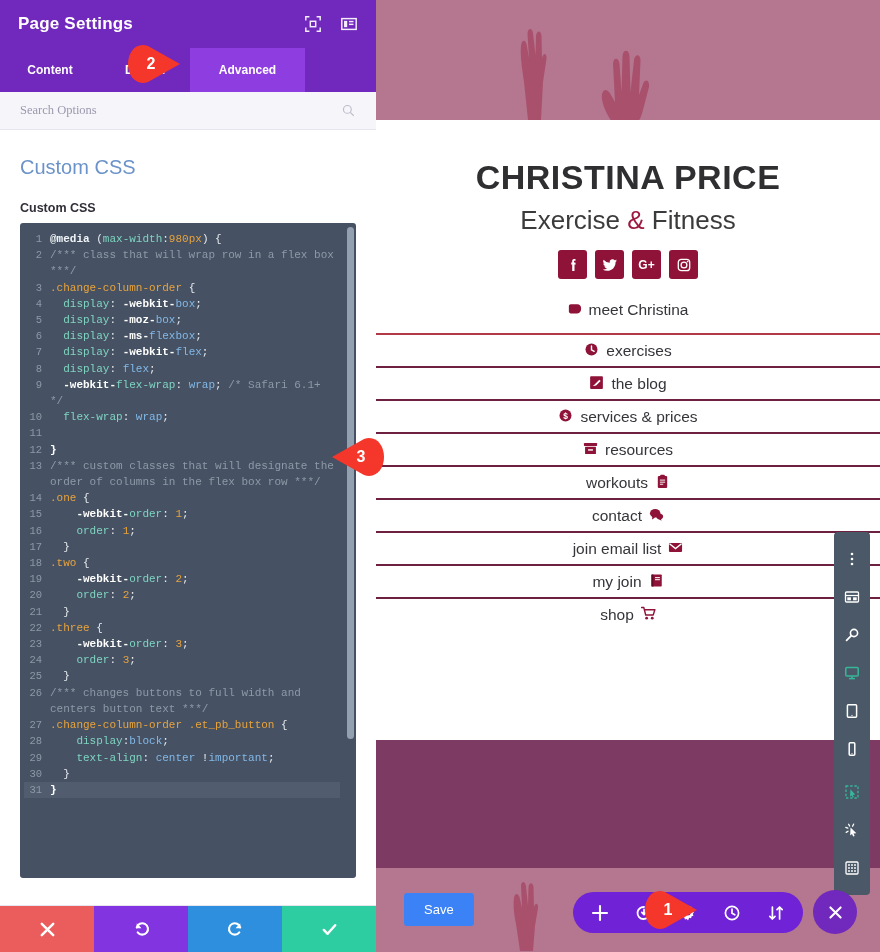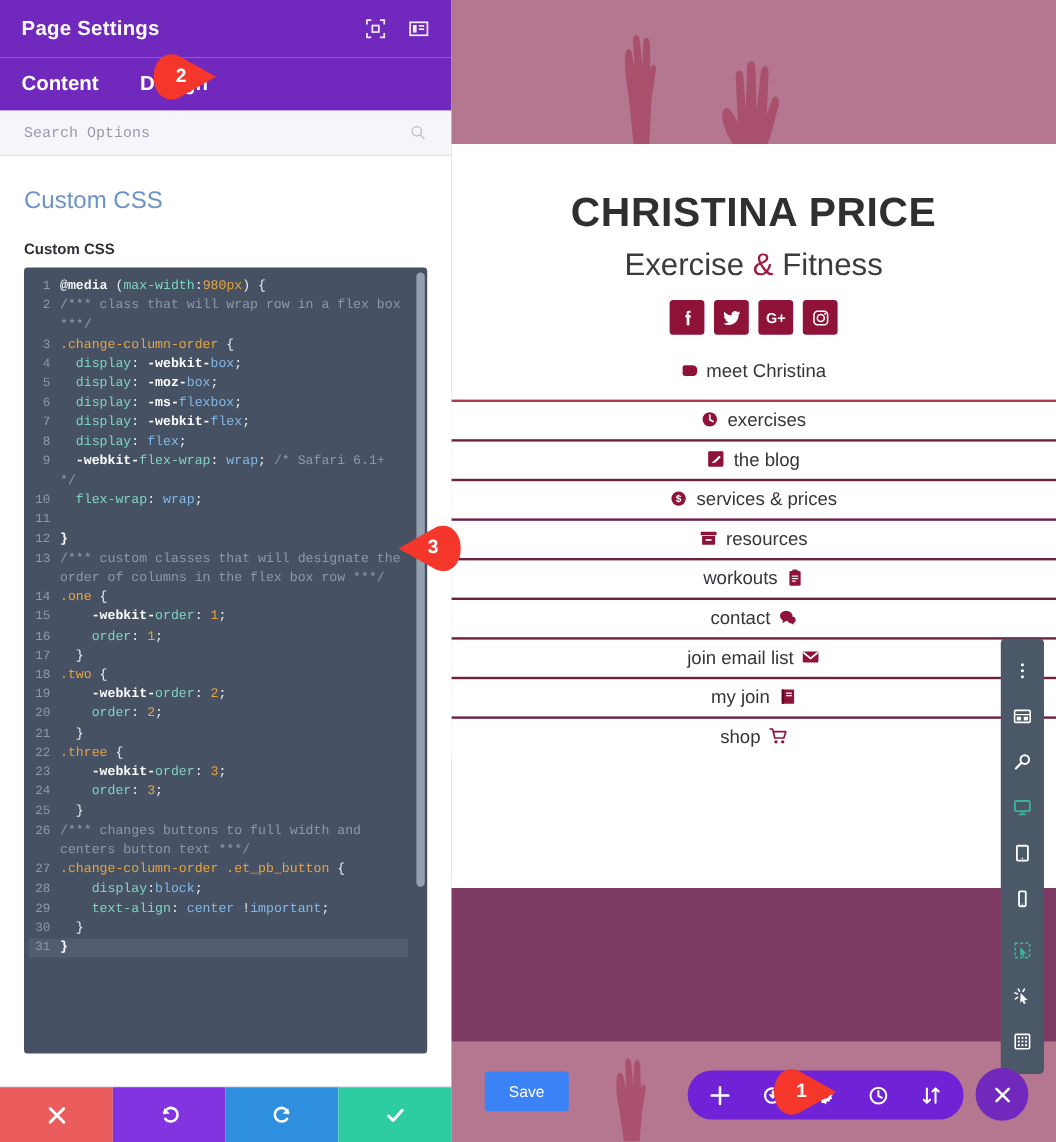--- a/index.html
+++ b/index.html
@@ -21,34 +21,34 @@
   }
   .panel-title{ color:#fff; font-size:17px; font-weight:bold; letter-spacing:.2px; }
   .header-icons{ margin-left:auto; display:flex; gap:18px; align-items:center; }
   .hicon{ width:18px; height:18px; opacity:.92; cursor:pointer; display:block; }
 
   .tabbar{
     height:44px; background:#7128bd; display:flex; flex:0 0 44px; position:relative;
   }
   .tab{
     display:flex; align-items:center; justify-content:center;
-    color:#fff; font-size:17px; font-weight:bold; cursor:pointer;
+    color:#fff; font-size:12px; font-weight:bold; cursor:pointer;
     padding:0 10px;
   }
   .tab-content{ width:100px; }
   .tab-design { width:90px; }
   .tab-advanced{ width:115px; background:#8e3ee0; }
 
   .searchbar{
     height:38px; background:#f6f5fa; border-bottom:1px solid #e6e4ee;
     display:flex; align-items:center; padding:0 20px; flex:0 0 38px;
   }
   .search-input{
     border:none; background:transparent; outline:none; flex:1;
-    font-family:Liberation Mono, monospace; font-size:12.5px; color:#8f8da3;
+    font-family:Liberation Serif, serif; font-size:12.5px; color:#8f8da3;
   }
   .search-input::placeholder{ color:#9b99ad; }
   .search-icon{ width:15px; height:15px; opacity:.55; }
 
   .panel-body{ flex:1; overflow:hidden; background:#fff; padding:0 20px; position:relative; }
   .section-title{
     color:#6b93c9; font-size:20px; margin:26px 0 22px 0; font-weight:normal;
   }
   .field-label{
     font-size:12.5px; color:#2f2f38; font-weight:bold; margin-bottom:8px;
@@ -219,20 +219,21 @@
           <rect x="10" y="6.5" width="5" height="1.6" fill="#fff"></rect>
           <rect x="10" y="9.6" width="5" height="1.6" fill="#fff"></rect>
           </svg>
       </span>
     </div>
   </div>
 
   <div class="tabbar">
     <div class="tab tab-content">Content</div>
     <div class="tab tab-design">Design</div>
+    <div class="tab tab-advanced">Advanced</div>
   </div>
 
   <div class="searchbar">
     <input class="search-input" type="text" placeholder="Search Options" style="">
     <span class="search-icon">
       <svg viewBox="0 0 20 20">
           <circle cx="8.5" cy="8.5" r="5.2" fill="none" stroke="#8f8da3" stroke-width="1.5"></circle>
         <line x1="12.4" y1="12.4" x2="17" y2="17" stroke="#8f8da3" stroke-width="1.5"></line>
         </svg>
     </span>

